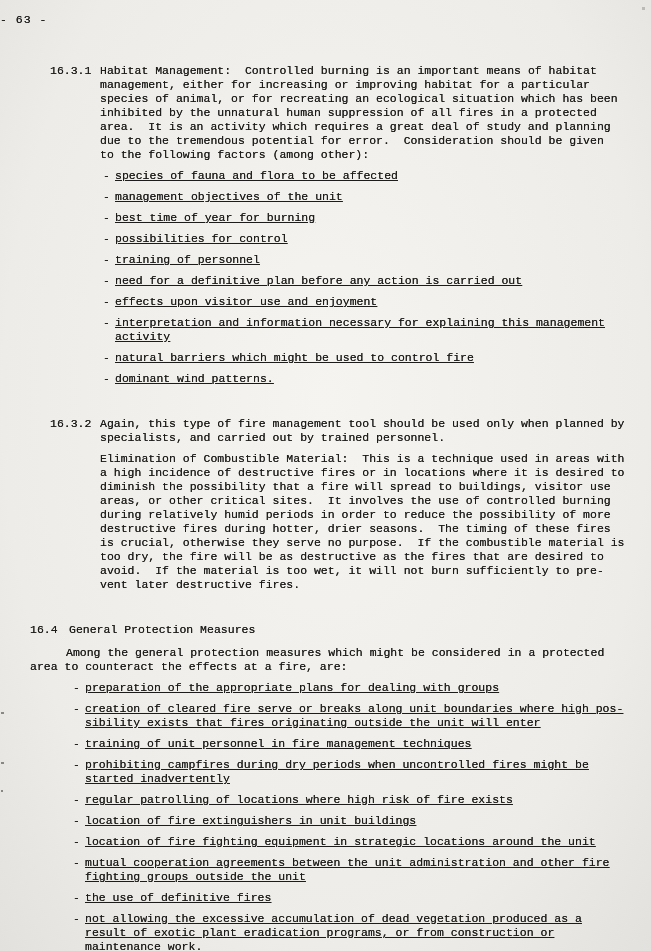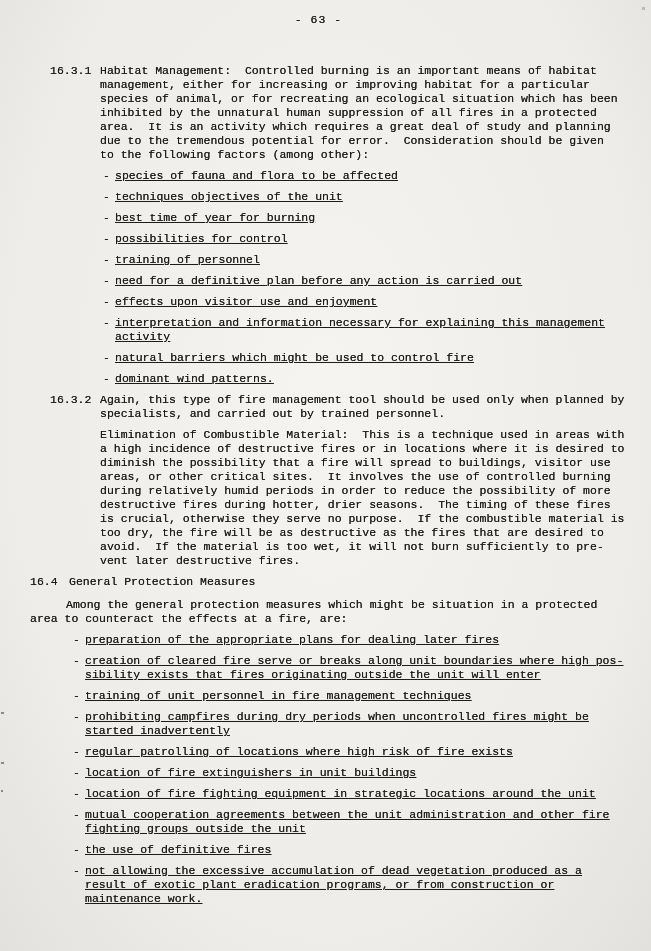--- a/index.html
+++ b/index.html
@@ -9,28 +9,28 @@
     font-size: 11.5px;
     line-height: 14px;
     color: #1d1c1a;
     background: radial-gradient(ellipse at 50% 42%, #f5f4f1 0%, #edece8 70%, #e3e1dd 100%);
     padding: 13px 14px 0 0;
     overflow: hidden;
     position: relative;
     text-shadow: 0 0 0.5px rgba(25,24,22,0.85);
   }
   .page-num {
-    text-align: center;
+    text-align: left;
     margin-bottom: 37px;
     letter-spacing: 1px;
   }
   .sec { margin-bottom: 0; }
   .sec-a { padding-left: 50px; }
   .sec-b { padding-left: 30px; }
-  .row { display: flex; align-items: flex-start; }
+  .row { display: flex; align-items: flex-start; margin-top: 24px; }
   .num { width: 50px; flex: none; }
   .num-sm { width: 39px; flex: none; }
   .body { flex: 1; min-width: 0; }
   .para { white-space: pre-wrap; margin-bottom: 7px; }
   .u { text-underline-offset: 2.5px; text-decoration-thickness: 1px; }
   .bullets { }
   .bullet { display: flex; margin-bottom: 7px; }
   .bullet-a { margin-left: 3px; }
   .bullet-b { margin-left: 43px; }
   .dash { width: 12px; flex: none; }
@@ -59,21 +59,21 @@
 area.  It is an activity which requires a great deal of study and planning
 due to the tremendous potential for error.  Consideration should be given
 to the following factors (among other):</span></p>
       <div class="bullets">
         <div class="bullet bullet-a">
             <span class="dash">-</span>
             <span class="btext">species of fauna and flora to be affected</span>
           </div>
         <div class="bullet bullet-a">
             <span class="dash">-</span>
-            <span class="btext">techniques objectives of the unit</span>
+            <span class="btext">management objectives of the unit</span>
           </div>
         <div class="bullet bullet-a">
             <span class="dash">-</span>
             <span class="btext">best time of year for burning</span>
           </div>
         <div class="bullet bullet-a">
             <span class="dash">-</span>
             <span class="btext">possibilities for control</span>
           </div>
         <div class="bullet bullet-a">
@@ -124,26 +124,26 @@
 vent later destructive fires.</span></p>
     </div>
   </div>
 </section>
 
 <section class="sec sec-b">
   <div class="row sec-head">
     <div class="num-sm">16.4</div>
     <div class="body"><span class="u">General Protection Measures</span></div>
   </div>
-  <p class="para lead-indent">Among the general protection measures which might be situation in a protected
+  <p class="para lead-indent">Among the general protection measures which might be considered in a protected
 area to counteract the effects at a fire, are:</p>
   <div class="bullets">
     <div class="bullet bullet-b">
         <span class="dash">-</span>
-        <span class="btext">preparation of the appropriate plans for dealing later fires</span>
+        <span class="btext">preparation of the appropriate plans for dealing with groups</span>
       </div>
     <div class="bullet bullet-b">
         <span class="dash">-</span>
         <span class="btext">creation of cleared fire serve or breaks along unit boundaries where high pos-
 sibility exists that fires originating outside the unit will enter</span>
       </div>
     <div class="bullet bullet-b">
         <span class="dash">-</span>
         <span class="btext">training of unit personnel in fire management techniques</span>
       </div>

